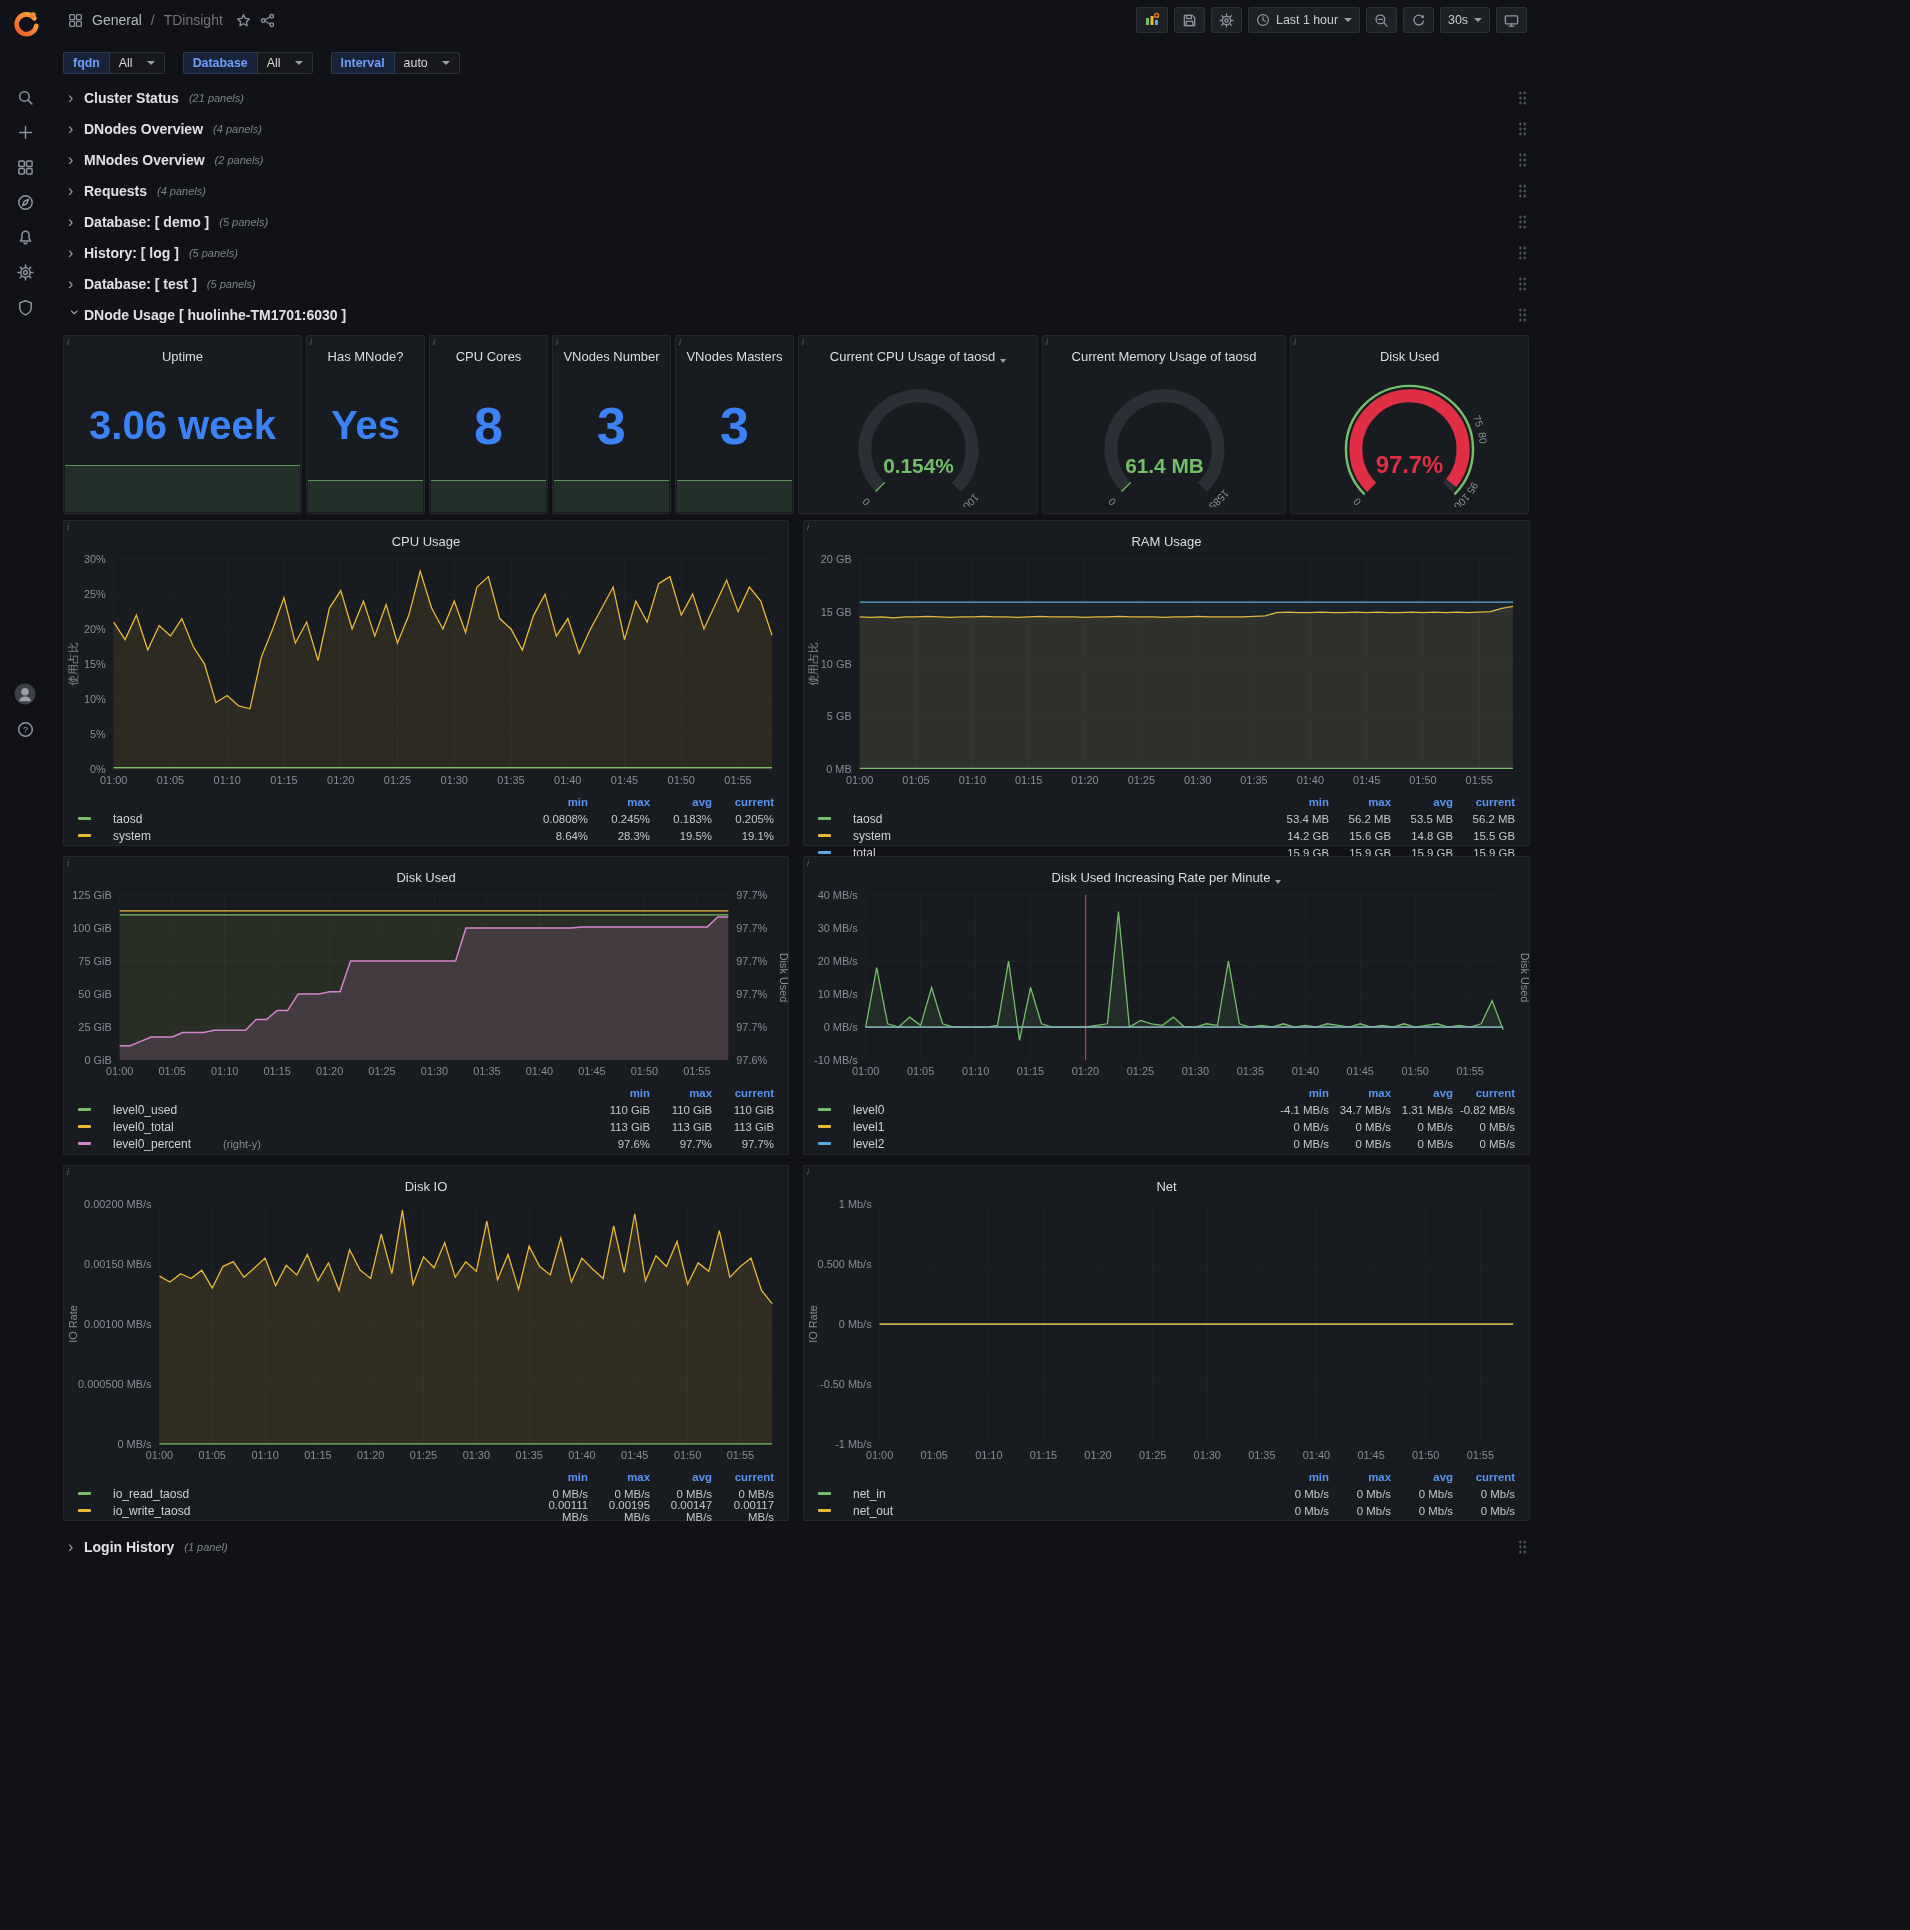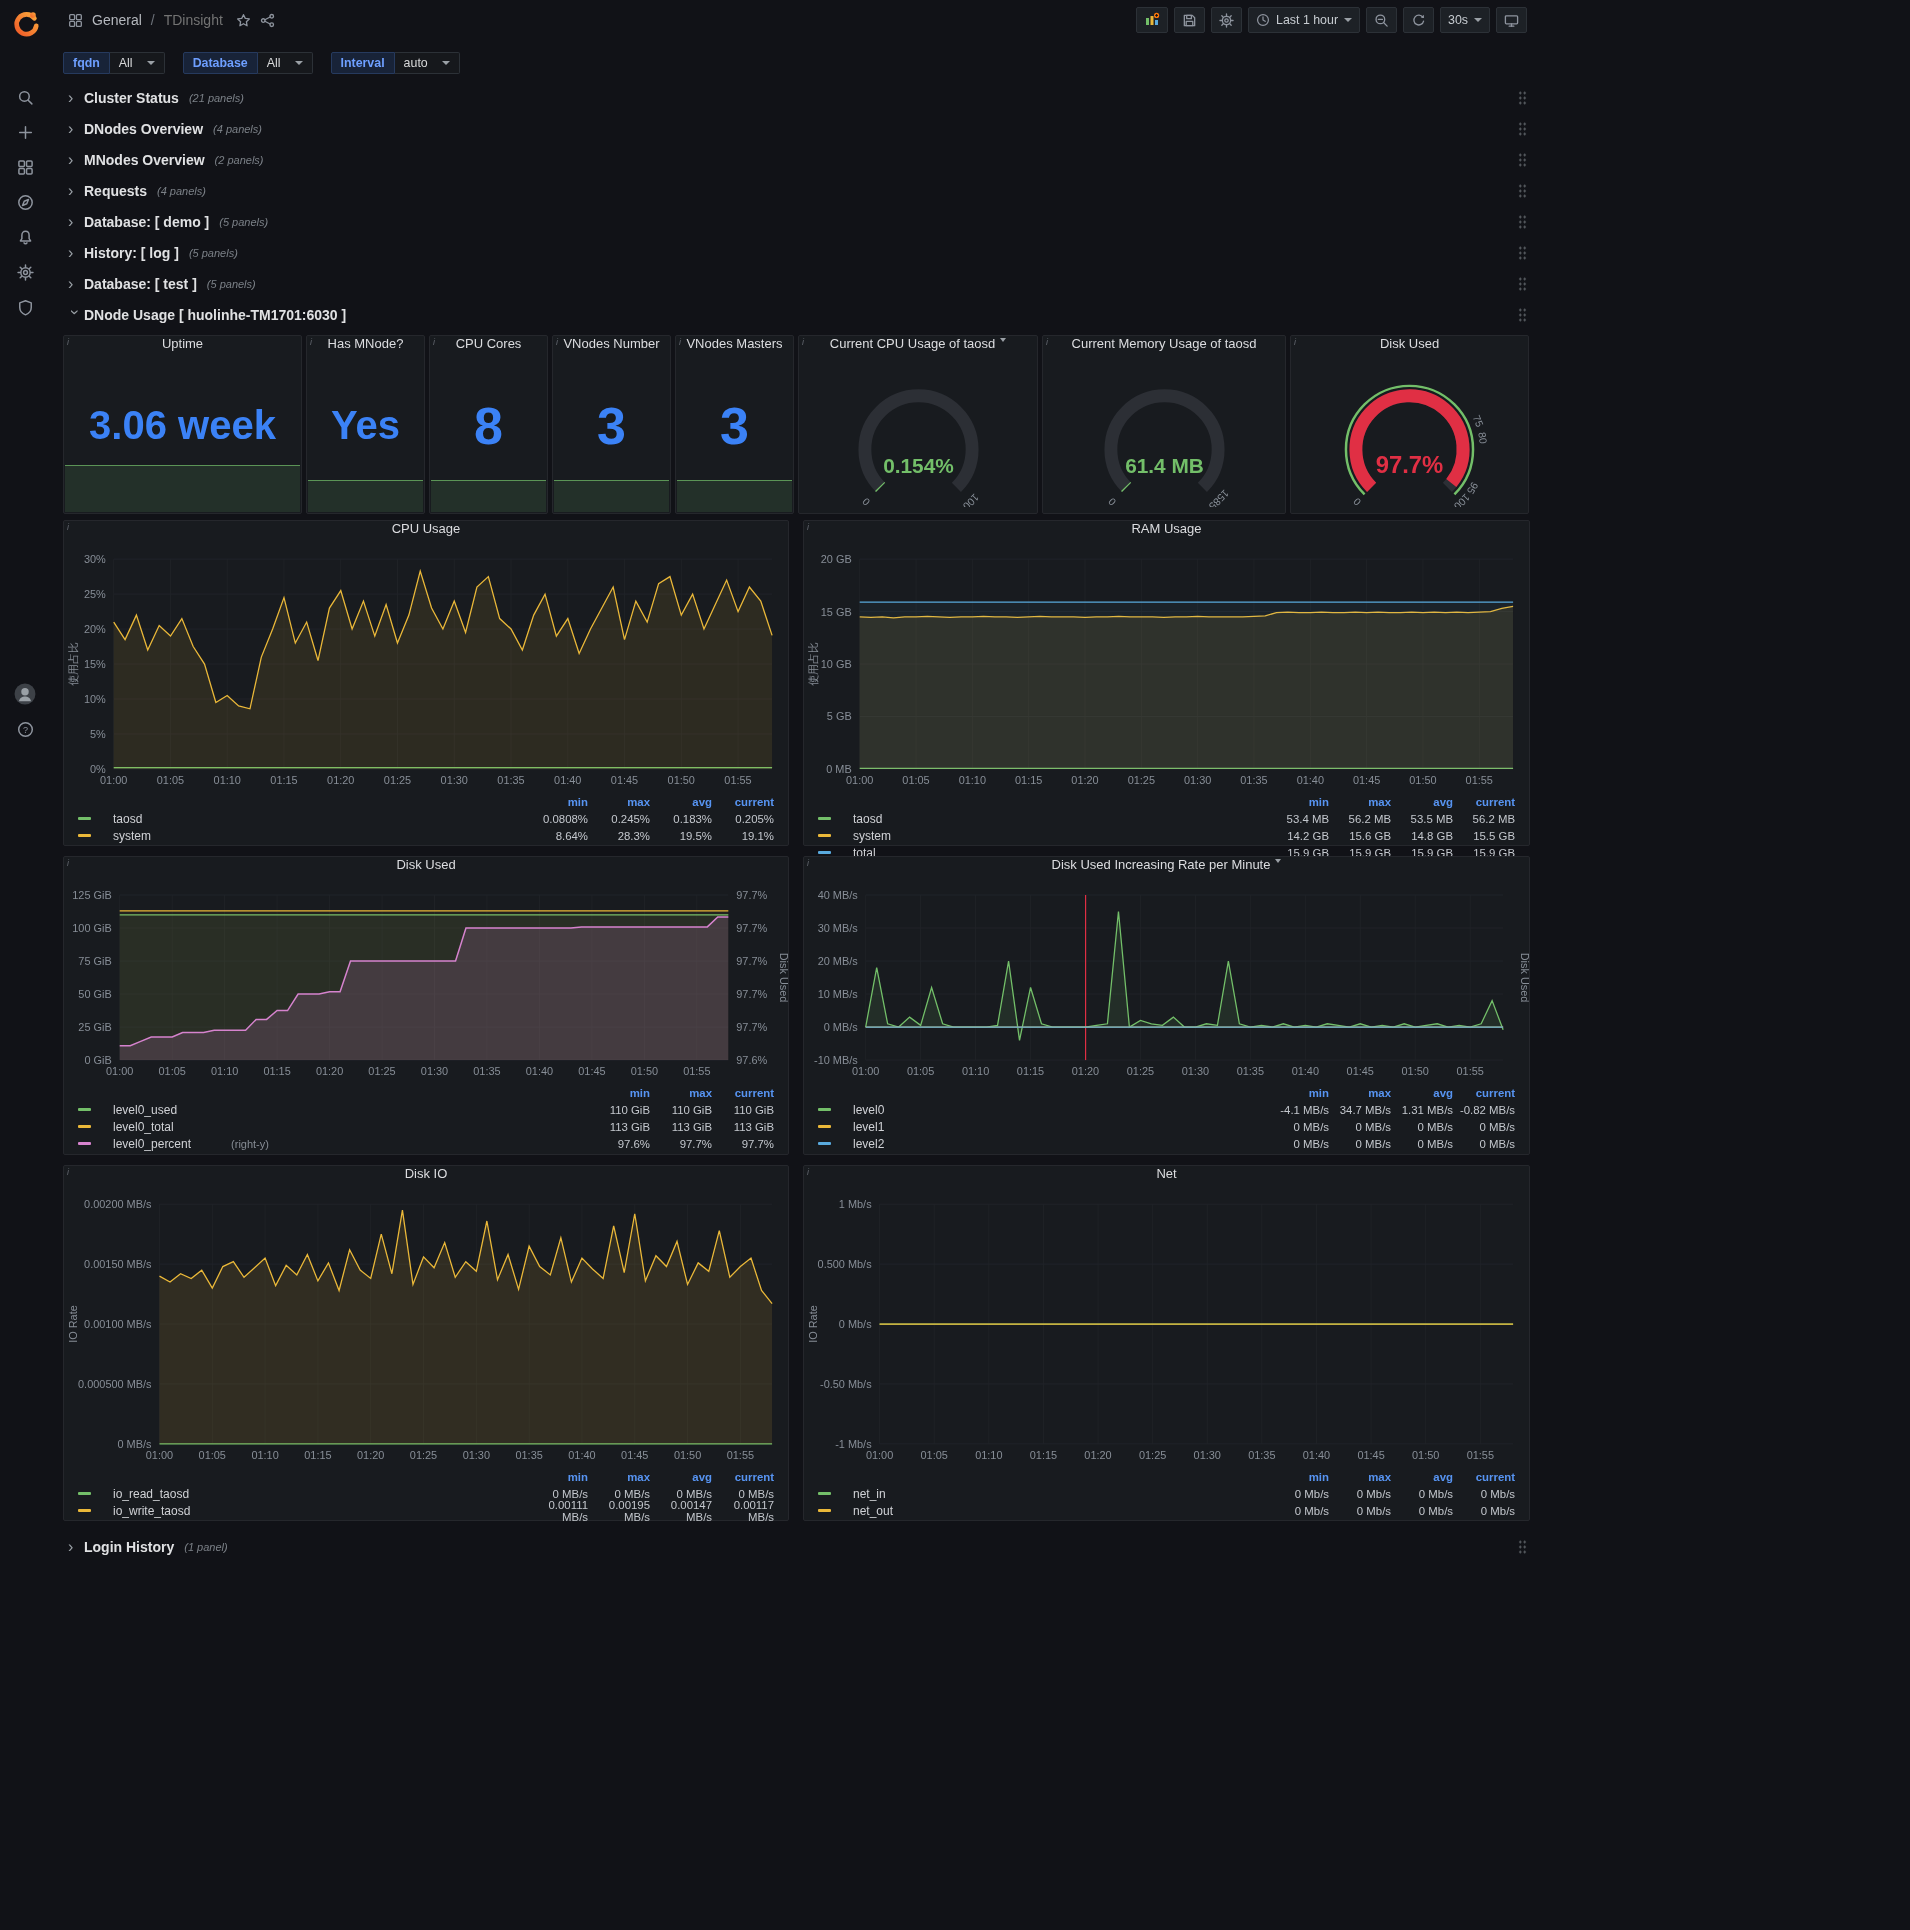--- a/index.html
+++ b/index.html
@@ -31,21 +31,21 @@
 .dash{padding-left:13px;width:1481px}
 .drow{position:relative;height:28px;margin-bottom:3px;display:flex;align-items:center;padding-left:5px;cursor:pointer;width:1468px}
 .chev{color:#9aa0a6;font-size:16px;line-height:1;width:14px;display:inline-block}
 .chev.down{transform:rotate(90deg);transform-origin:45% 55%}
 .rtitle{font-size:14px;font-weight:700;color:#e0e1e3;margin-left:2px}
 .rcount{font-size:11px;color:#7b8087;font-style:italic;margin-left:10px}
 .dots{position:absolute;right:4px;top:50%;transform:translateY(-50%);width:9px;height:15px;background-image:radial-gradient(circle,#5c6166 1.1px,transparent 1.3px);background-size:4.5px 5px;cursor:grab}
 
 .panel{position:relative;background:#181b1f;border:1px solid #25272c;border-radius:2px;display:flex;flex-direction:column}
 .pcorner{position:absolute;top:1px;left:3px;font-size:9px;color:#60656c;font-style:italic;cursor:pointer;line-height:10px}
-.ptitle{height:28px;display:flex;align-items:flex-start;justify-content:center;gap:5px;font-size:13px;font-weight:500;color:#dcdde0;cursor:pointer;flex-shrink:0}
+.ptitle{height:28px;display:flex;align-items:flex-end;justify-content:center;gap:5px;font-size:13px;font-weight:500;color:#dcdde0;cursor:pointer;flex-shrink:0}
 .tcaret{display:inline-block;width:0;height:0;border:3.5px solid transparent;border-top:4px solid #9aa0a6;position:relative;top:2px}
 
 .stats{display:grid;grid-template-columns:239px 119px 119px 119px 119px 240px 244px 239px;gap:4px;margin:6px 0;height:179px}
 .stat-panel{overflow:hidden}
 .stat-value{flex:1;display:flex;align-items:center;justify-content:center;color:#3b82f6;font-weight:700;padding-bottom:26px}
 .sv-lg{font-size:40px}
 .sv-xl{font-size:52px}
 .spark{position:absolute;left:1px;right:1px;bottom:1px;height:32px;background:rgba(115,191,105,0.13);border-top:1px solid rgba(115,191,105,0.7)}
 .spark.tall{height:47px}
 .gauge-body{flex:1;display:flex;align-items:center;justify-content:center}
@@ -58,21 +58,21 @@
 .chrow.r2 .chart-body{height:197px}
 .chrow.r3 .chart-body{height:272px}
 .chart-body{position:relative}
 .chart-body svg{display:block}
 svg text{font-family:"Liberation Sans","DejaVu Sans",sans-serif}
 
 .legend{padding:2px 14px 6px 14px}
 .lrow{display:flex;align-items:center;height:17px}
 .lname{flex:1;display:flex;align-items:center;gap:22px;font-size:12px;color:#d0d2d6;cursor:pointer}
 .ldash{width:13px;height:3px;border-radius:1px;flex-shrink:0}
-.lsuffix{color:#868c94;font-size:11px;margin-left:18px}
+.lsuffix{color:#868c94;font-size:11px;margin-left:10px}
 .lval{width:62px;text-align:right;font-size:11.4px;color:#c3c7cd}
 .lhead .lval{color:#5794f2;font-weight:700;cursor:pointer}
 .login-row{margin-top:12px}
 </style>
 </head>
 <body>
 
 <div class="sidebar">
   <svg class="logo" viewBox="0 0 32 32">
     <defs>

